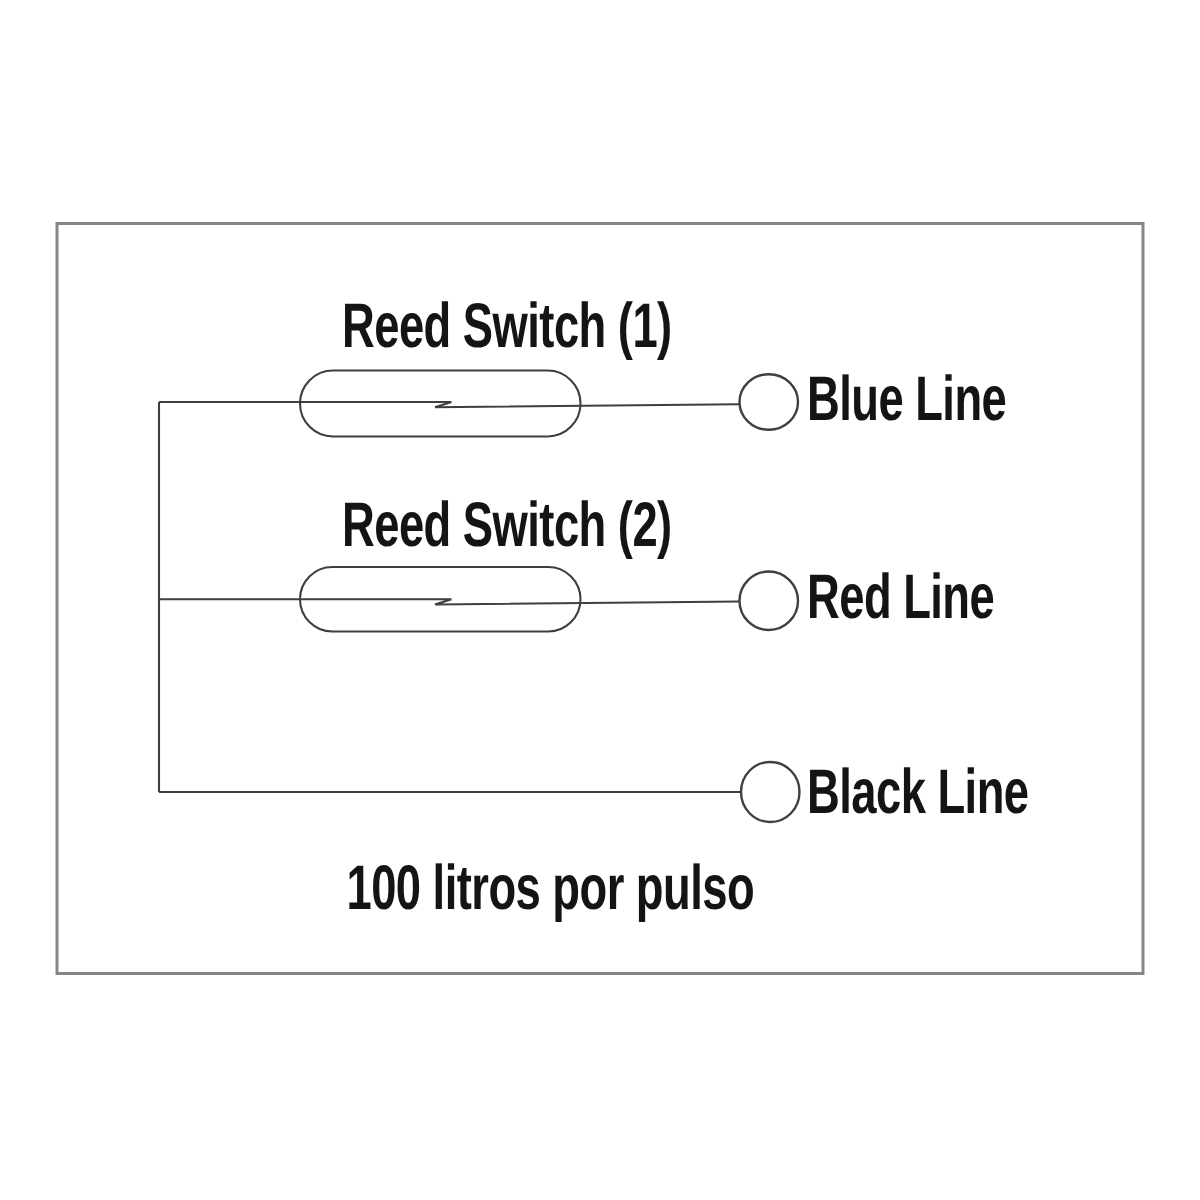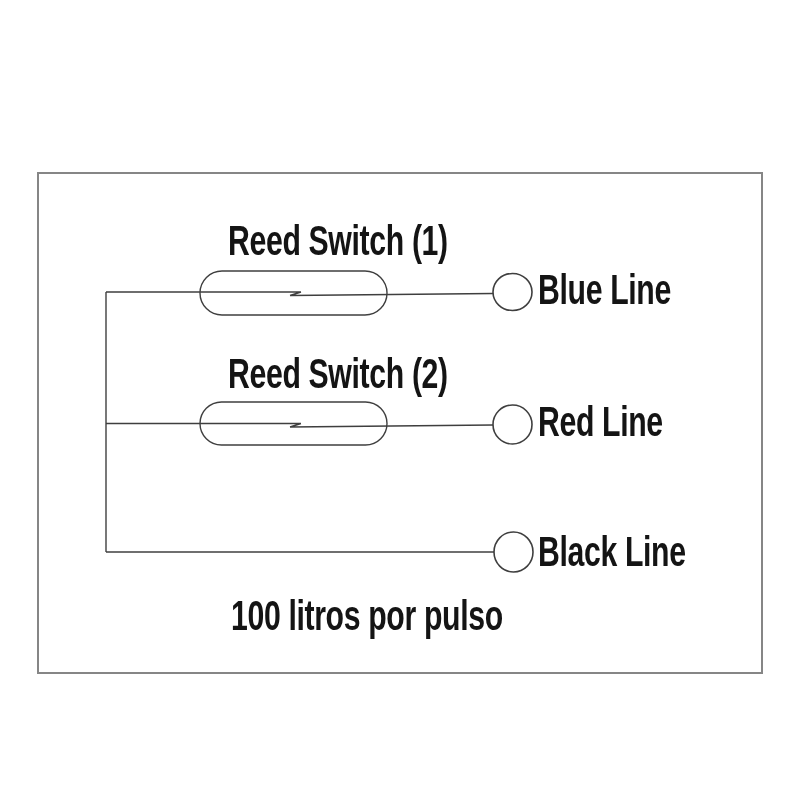--- a/index.html
+++ b/index.html
@@ -2,21 +2,20 @@
 <html><head>
 <meta charset="utf-8">
 <style>
   html,body{margin:0;padding:0;background:#ffffff;}
   .canvas{
     position:relative;
     width:800px;height:715px;
     background:#ffffff;
     overflow:hidden;
     font-family:"Liberation Sans",sans-serif;
-    margin-top:24px;
   }
   .canvas svg{position:absolute;left:0;top:0;}
   .t{
     position:absolute;
     font-family:"Liberation Sans",sans-serif;
     font-weight:700;
     font-size:42px;
     line-height:1;
     color:#141414;
     white-space:nowrap;

